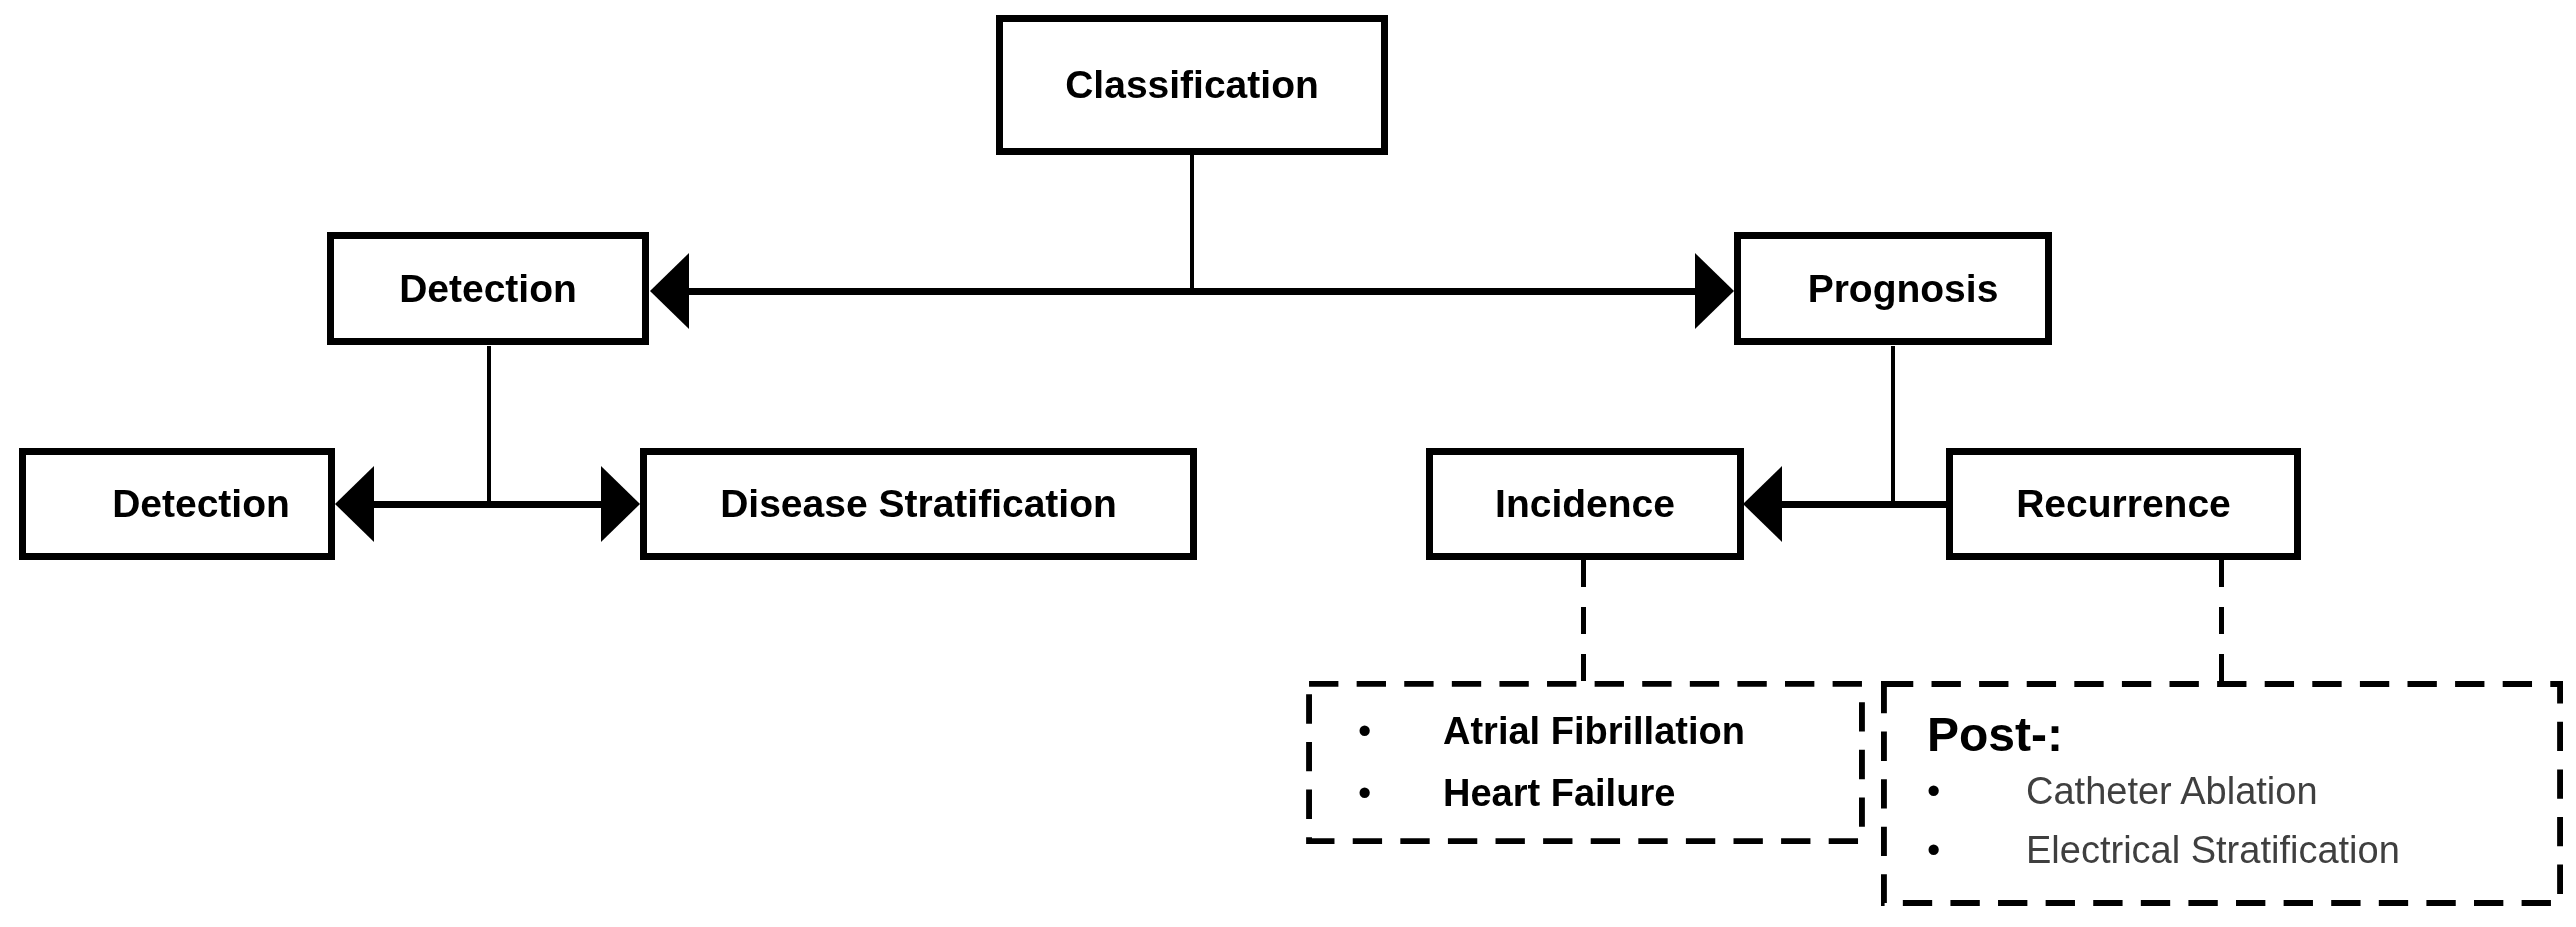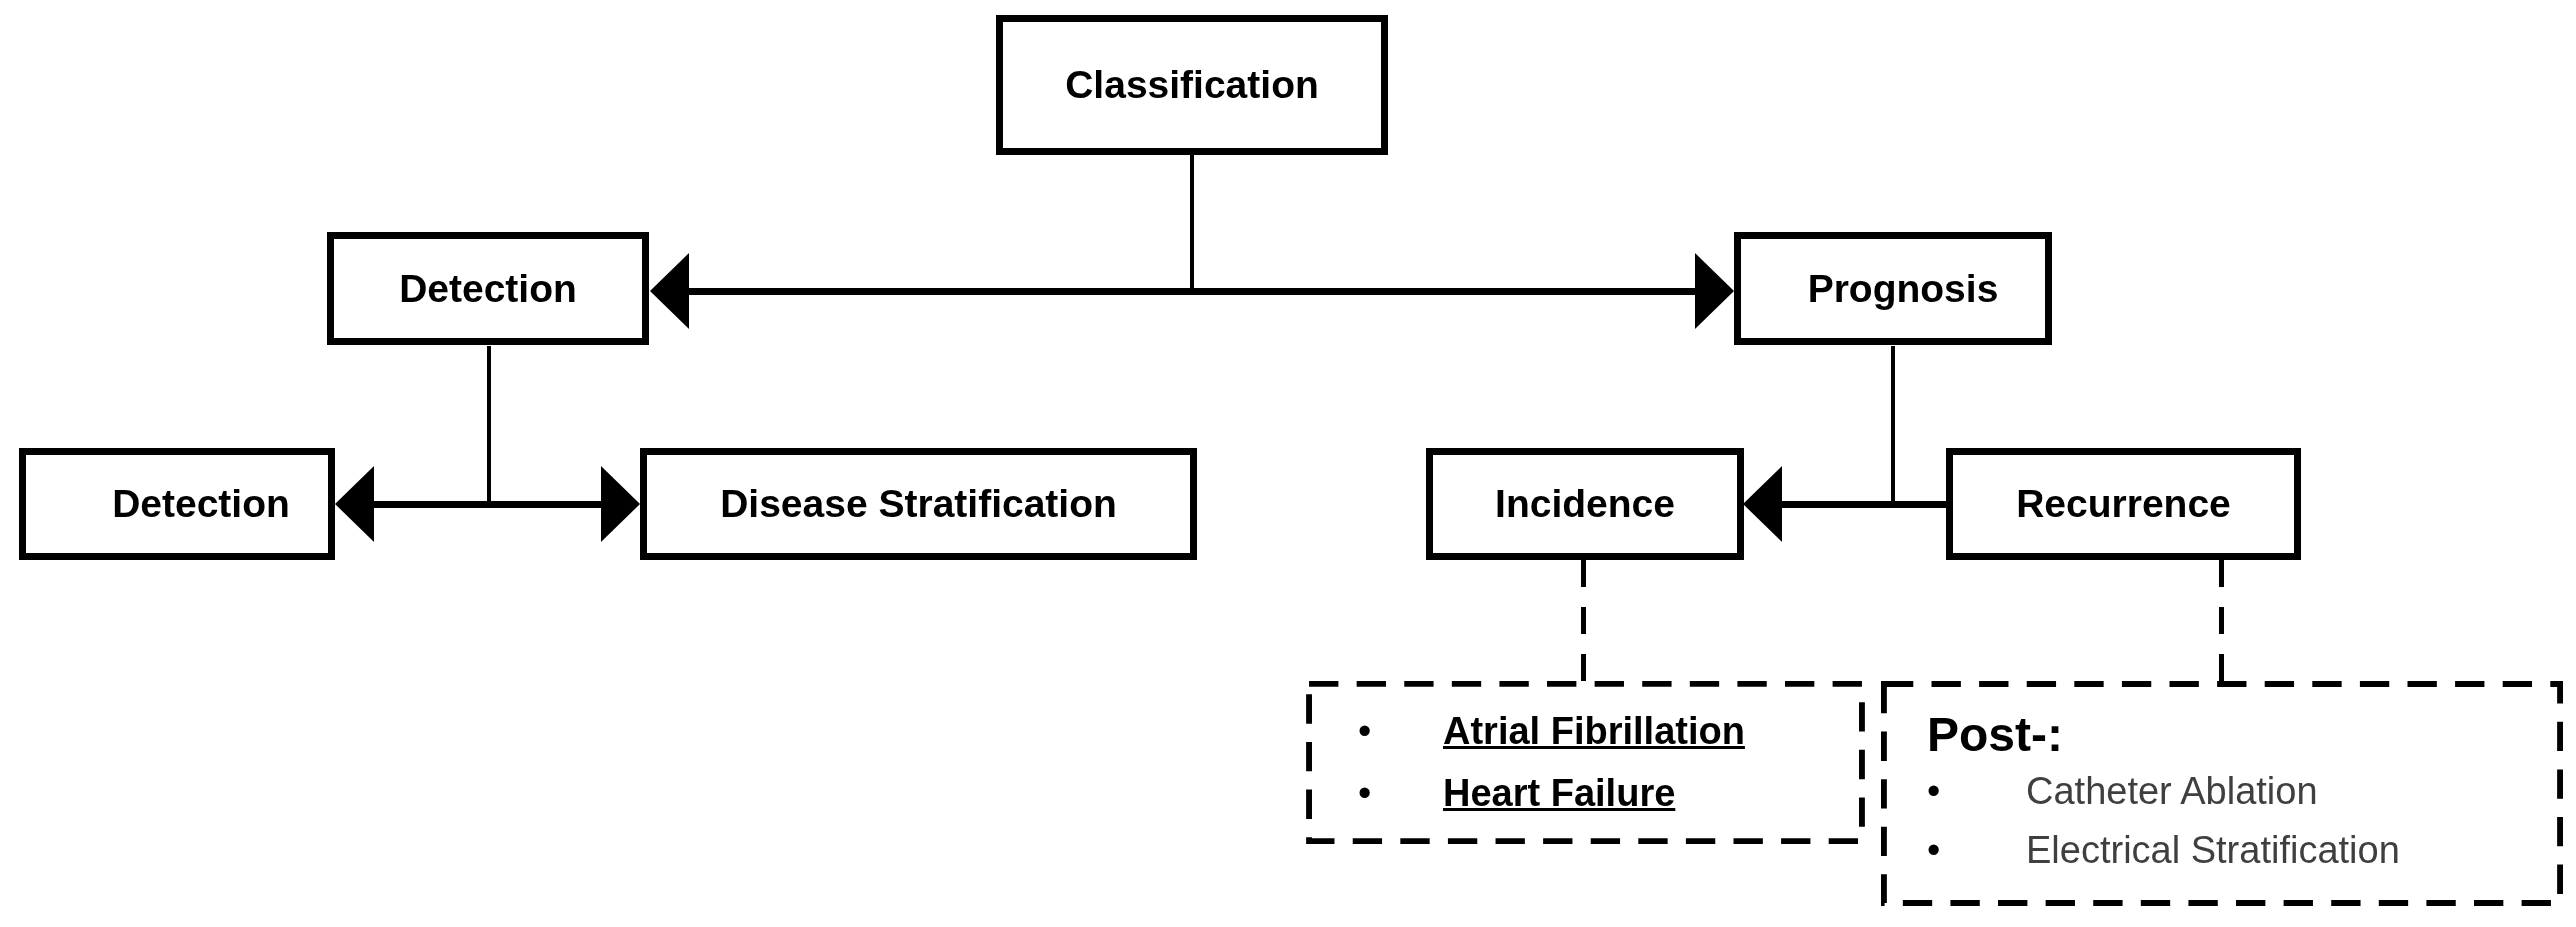--- a/index.html
+++ b/index.html
@@ -31,21 +31,21 @@
   .dash-v{
     position:absolute; width:5.2px;
     background:repeating-linear-gradient(to bottom, var(--line) 0 27px, transparent 27px 47px);
   }
   
   .note{position:absolute; box-sizing:border-box; background:var(--background);}
   .note svg{position:absolute; left:0; top:0; display:block;}
   .note-inner{position:relative; height:100%; box-sizing:border-box;}
   .note-row{display:flex; align-items:center; height:62px;}
   .bullet{font-size:38px; width:85px; flex:0 0 auto; text-align:left;}
-  .note-item-bold{font-weight:bold; font-size:38px; white-space:nowrap;text-decoration:underline;}
+  .note-item-bold{font-weight:bold; font-size:38px; white-space:nowrap;}
   .note-title{font-weight:bold; font-size:48px; height:55px; display:flex; align-items:center;}
   .note-item-muted{font-weight:normal; font-size:38px; color:var(--muted-text); white-space:nowrap;margin-left:8px;}
 </style>
 </head>
 <body>
 
 <div class="canvas">
 
   <div class="vline" style="left:1190px; top:125px; width:3.9px; height:167px;"></div>
 

